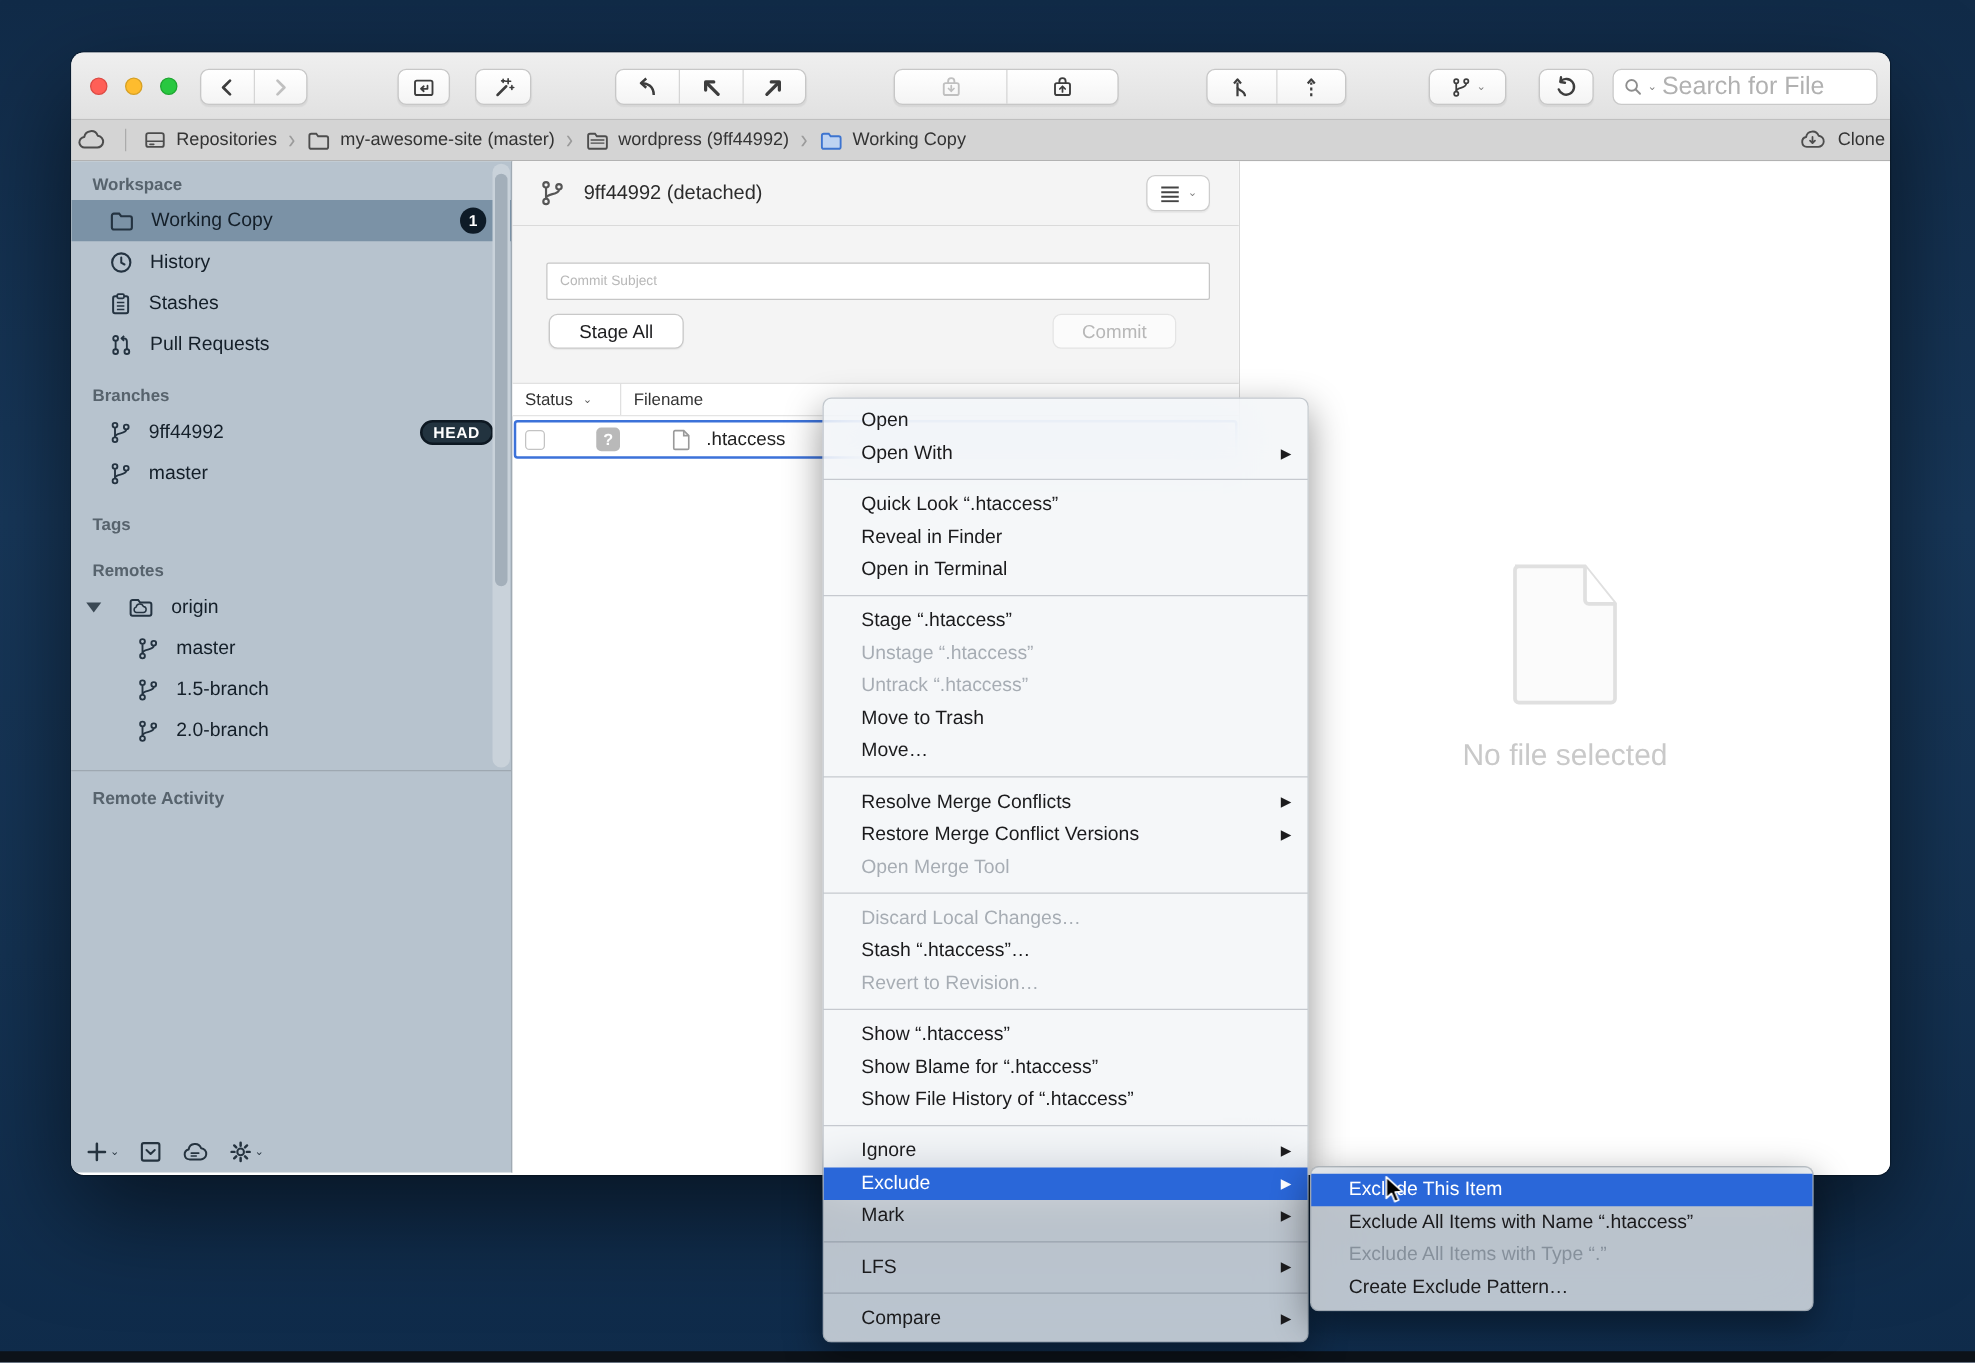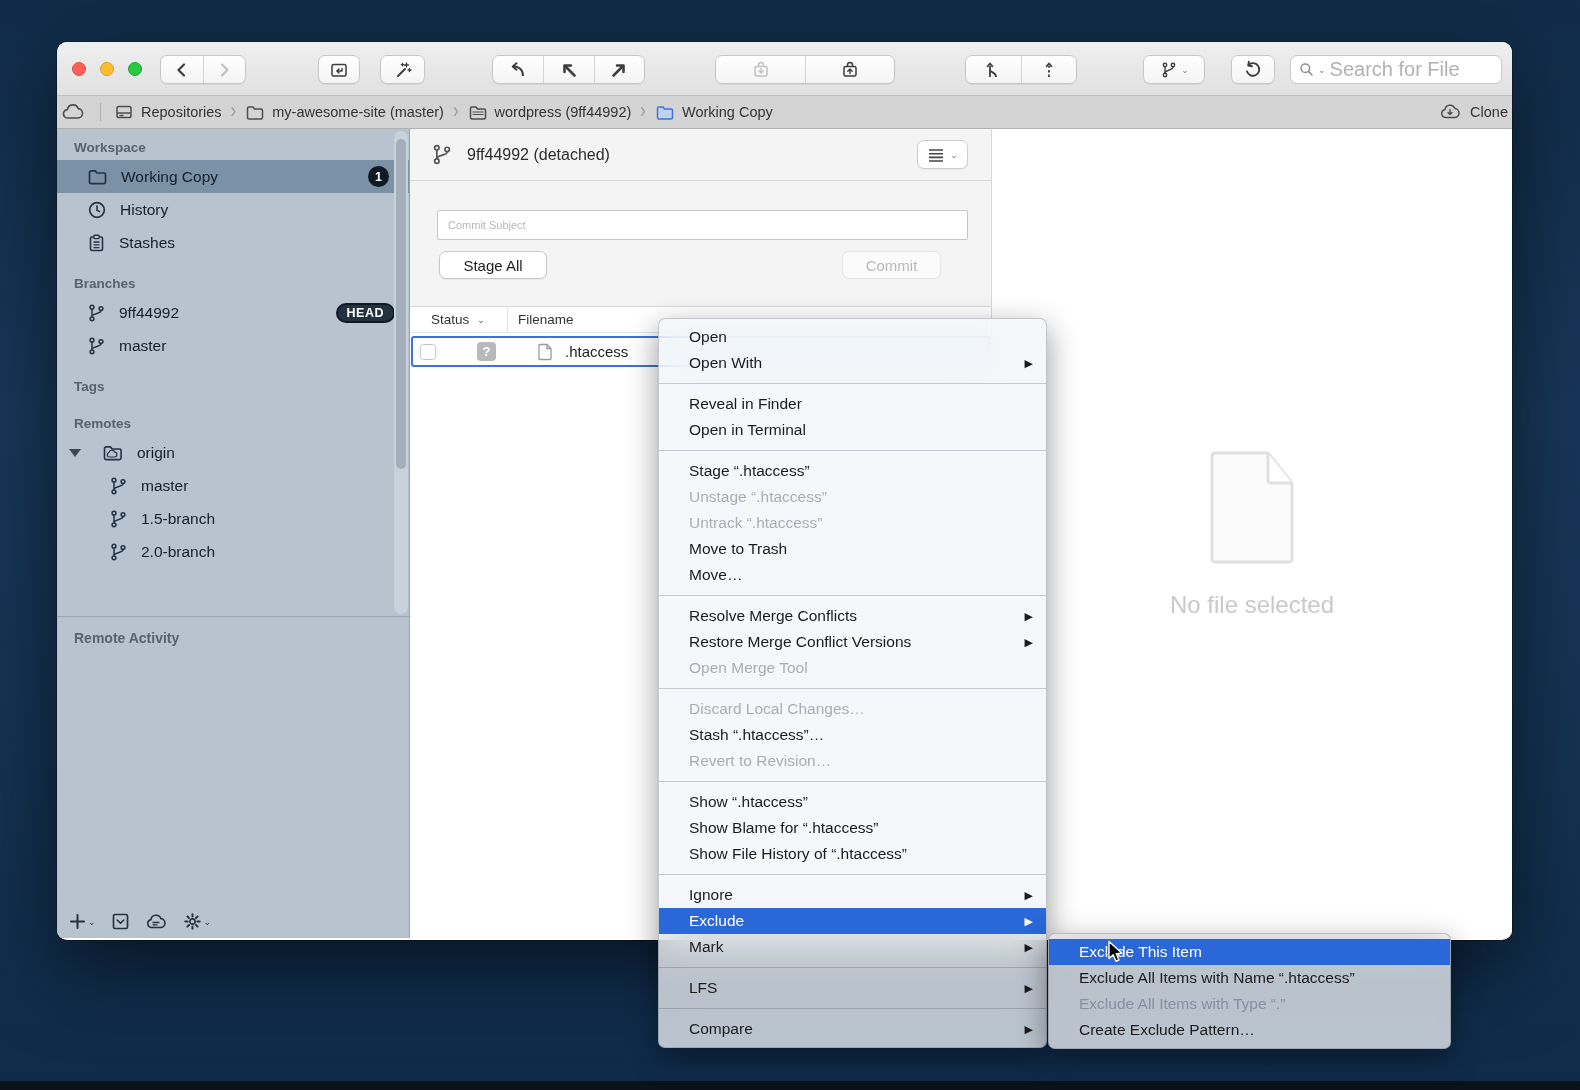--- a/index.html
+++ b/index.html
@@ -89,21 +89,21 @@
   .commit-panel{height:125px;background:#f4f4f4;position:relative;}
   .commit-input{position:absolute;left:27px;top:29px;width:531px;height:30px;border:1px solid #c6c6c6;border-radius:2px;
     background:#fff;font-size:11px;padding:0 10px;color:#333;outline:none;
     font-family:"Liberation Sans","DejaVu Sans",sans-serif;}
   .commit-input::placeholder{color:#b8b8b8;}
   .btn{position:absolute;top:70px;height:28px;border-radius:7px;font-size:15px;display:flex;align-items:center;
     justify-content:center;}
   .btn-stage{left:29px;width:108px;background:#fff;border:1px solid #c8c8c8;color:#1d1d1f;box-shadow:0 1px 1px rgba(0,0,0,.05);}
   .btn-commit{left:432px;width:99px;background:#fbfbfb;border:1px solid #e4e4e4;color:#b7b7b7;}
   .table-head{height:27px;background:#fff;border-top:1px solid #d8d8d8;border-bottom:1px solid #e4e4e4;
-    display:flex;align-items:center;font-size:13.5px;color:#333;padding-left:11px;}
+    display:flex;align-items:center;font-size:13.5px;color:#333;}
   .th-status{width:87px;display:flex;align-items:center;padding-left:10px;gap:8px;border-right:1px solid #e0e0e0;height:100%;}
   .th-file{padding-left:10px;}
   .sort-chev{font-size:9px;color:#555;}
   .file-row{position:relative;height:31px;margin:3px 1px 0 1px;border:2px solid #3c72d9;border-radius:3px;
     background:#fff;display:flex;align-items:center;}
   .checkbox{position:absolute;left:7px;width:16px;height:16px;border:1px solid #c3c3c3;border-radius:3.5px;background:#fff;}
   .qbadge{position:absolute;left:64px;width:19px;height:19px;background:#b9b9b9;border-radius:4px;color:#fff;
     font-size:13px;font-weight:700;display:flex;align-items:center;justify-content:center;}
   .rowdoc{position:absolute;left:124px;display:flex;color:#9a9a9a;}
   .rowname{position:absolute;left:152px;font-size:15px;color:#222;}
@@ -366,20 +366,33 @@
           <span class="sicon">
             <svg width="19" height="20" viewBox="0 0 19 20">
                 <rect x="3.5" y="4" width="12" height="13.5" rx="1.5" fill="none" stroke="currentColor" stroke-width="1.6"></rect>
                 <rect x="6.8" y="2.2" width="5.4" height="3.4" rx="1" fill="#b7c3ce" stroke="currentColor" stroke-width="1.4"></rect>
                 <path d="M6.5 9 h6 M6.5 11.8 h6 M6.5 14.6 h6" stroke="currentColor" stroke-width="1.3"></path>
               </svg>
           </span>
           <span>Stashes</span>
         </div>
 
+        <div class="side-row">
+          <span class="sicon">
+            <svg width="20" height="20" viewBox="0 0 20 20">
+                <circle cx="5.5" cy="4.7" r="1.9" fill="none" stroke="currentColor" stroke-width="1.5"></circle>
+                <circle cx="5.5" cy="15.3" r="1.9" fill="none" stroke="currentColor" stroke-width="1.5"></circle>
+                <path d="M5.5 6.8 V13.3" stroke="currentColor" stroke-width="1.5"></path>
+                <circle cx="14.5" cy="15.3" r="1.9" fill="none" stroke="currentColor" stroke-width="1.5"></circle>
+                <path d="M10.5 4.7 h1.5 a2.5 2.5 0 0 1 2.5 2.5 V13.2" fill="none" stroke="currentColor" stroke-width="1.5"></path>
+                <path d="M12.3 2.8 L10.2 4.7 L12.3 6.6" fill="none" stroke="currentColor" stroke-width="1.5" stroke-linejoin="round"></path>
+              </svg>
+          </span>
+          <span>Pull Requests</span>
+        </div>
 
 
         <div class="side-head" style="padding-top:17px;">Branches</div>
 
         <div class="side-row">
           <span class="sicon">
             <svg width="19" height="20" viewBox="0 0 19 20">
                 <circle cx="5" cy="4.2" r="1.9" fill="none" stroke="currentColor" stroke-width="1.5"></circle>
                 <circle cx="5" cy="15.8" r="1.9" fill="none" stroke="currentColor" stroke-width="1.5"></circle>
                 <circle cx="14" cy="5.6" r="1.9" fill="none" stroke="currentColor" stroke-width="1.5"></circle>
@@ -558,20 +571,21 @@
         <span class="empty-text">No file selected</span>
       </div>
     </div>
   </div>
 </div>
 
 <div class="cmenu menu-main">
   <div class="mi"><span>Open</span></div>
   <div class="mi"><span>Open With</span><span class="mi-arrow">▶</span></div>
   <div class="msep"></div>
+  <div class="mi"><span>Quick Look “.htaccess”</span></div>
   <div class="mi"><span>Reveal in Finder</span></div>
   <div class="mi"><span>Open in Terminal</span></div>
   <div class="msep"></div>
   <div class="mi"><span>Stage “.htaccess”</span></div>
   <div class="mi dis"><span>Unstage “.htaccess”</span></div>
   <div class="mi dis"><span>Untrack “.htaccess”</span></div>
   <div class="mi"><span>Move to Trash</span></div>
   <div class="mi"><span>Move…</span></div>
   <div class="msep"></div>
   <div class="mi"><span>Resolve Merge Conflicts</span><span class="mi-arrow">▶</span></div>

